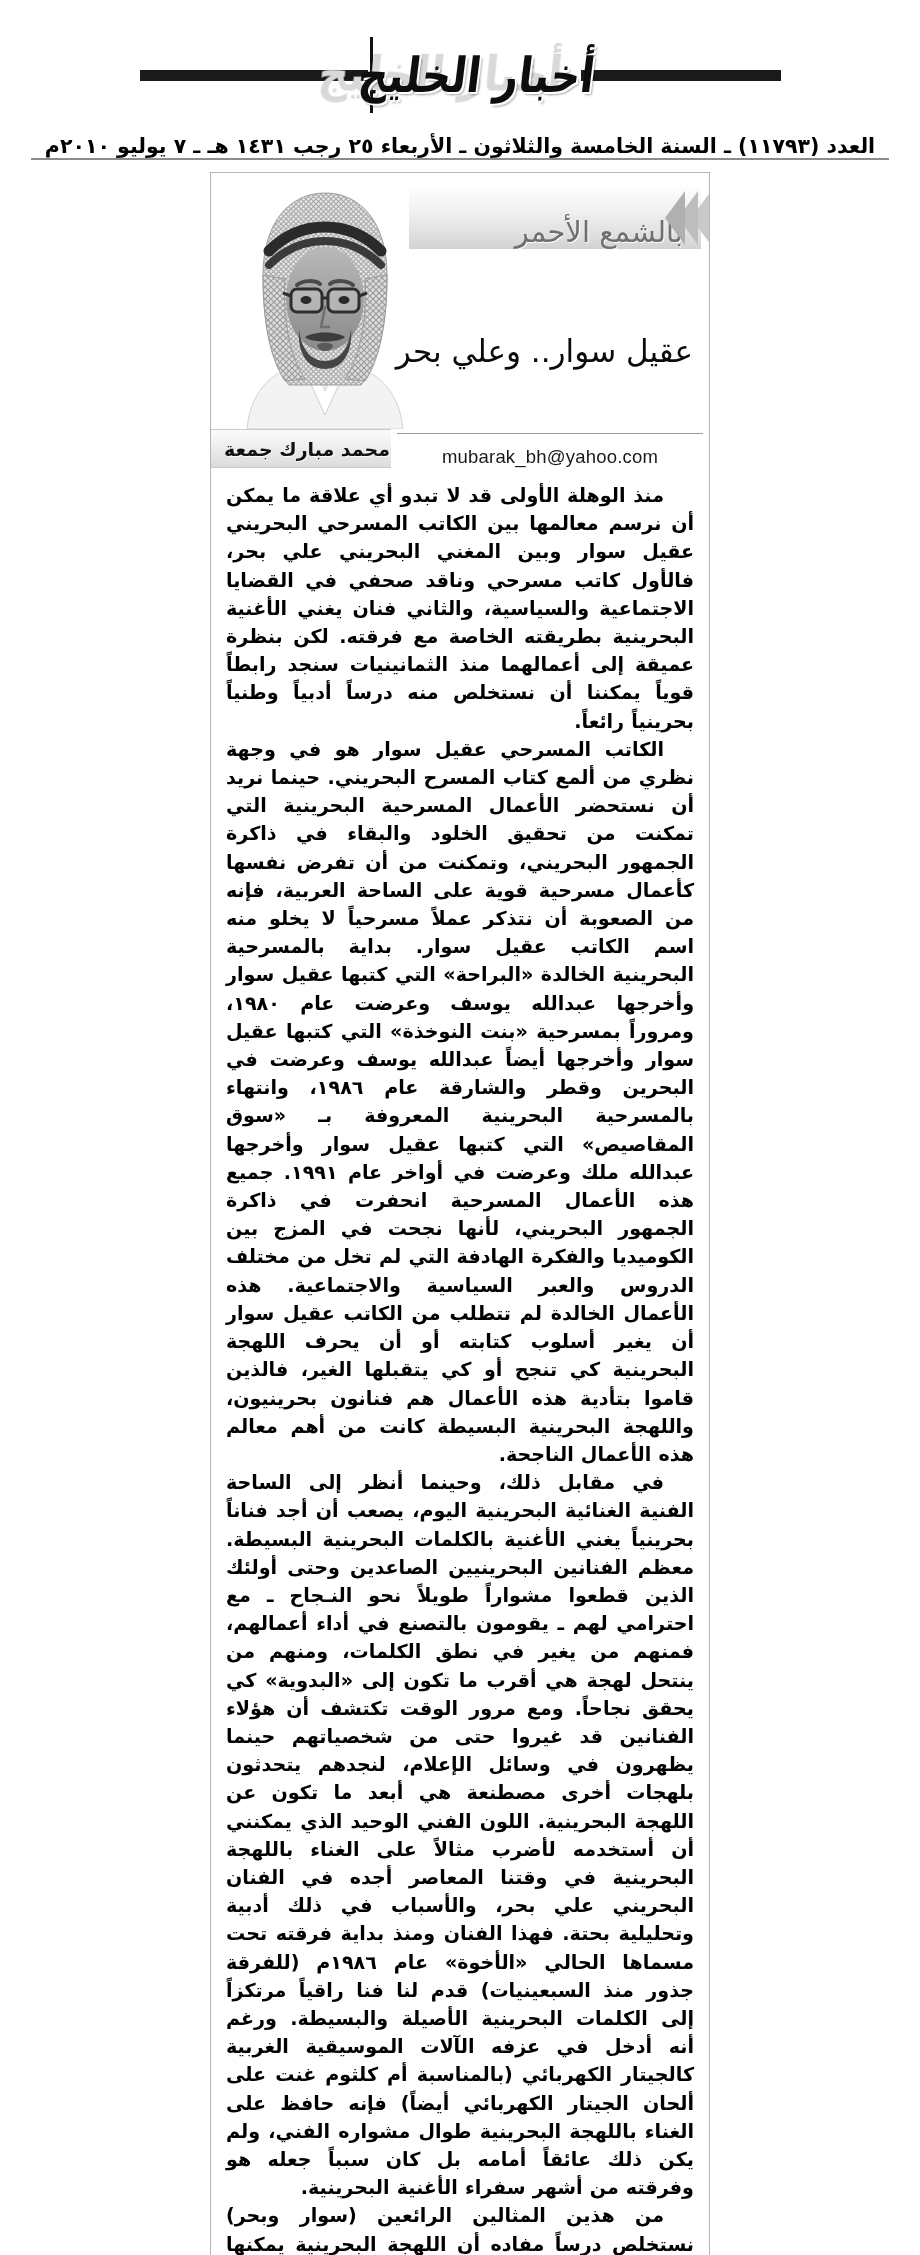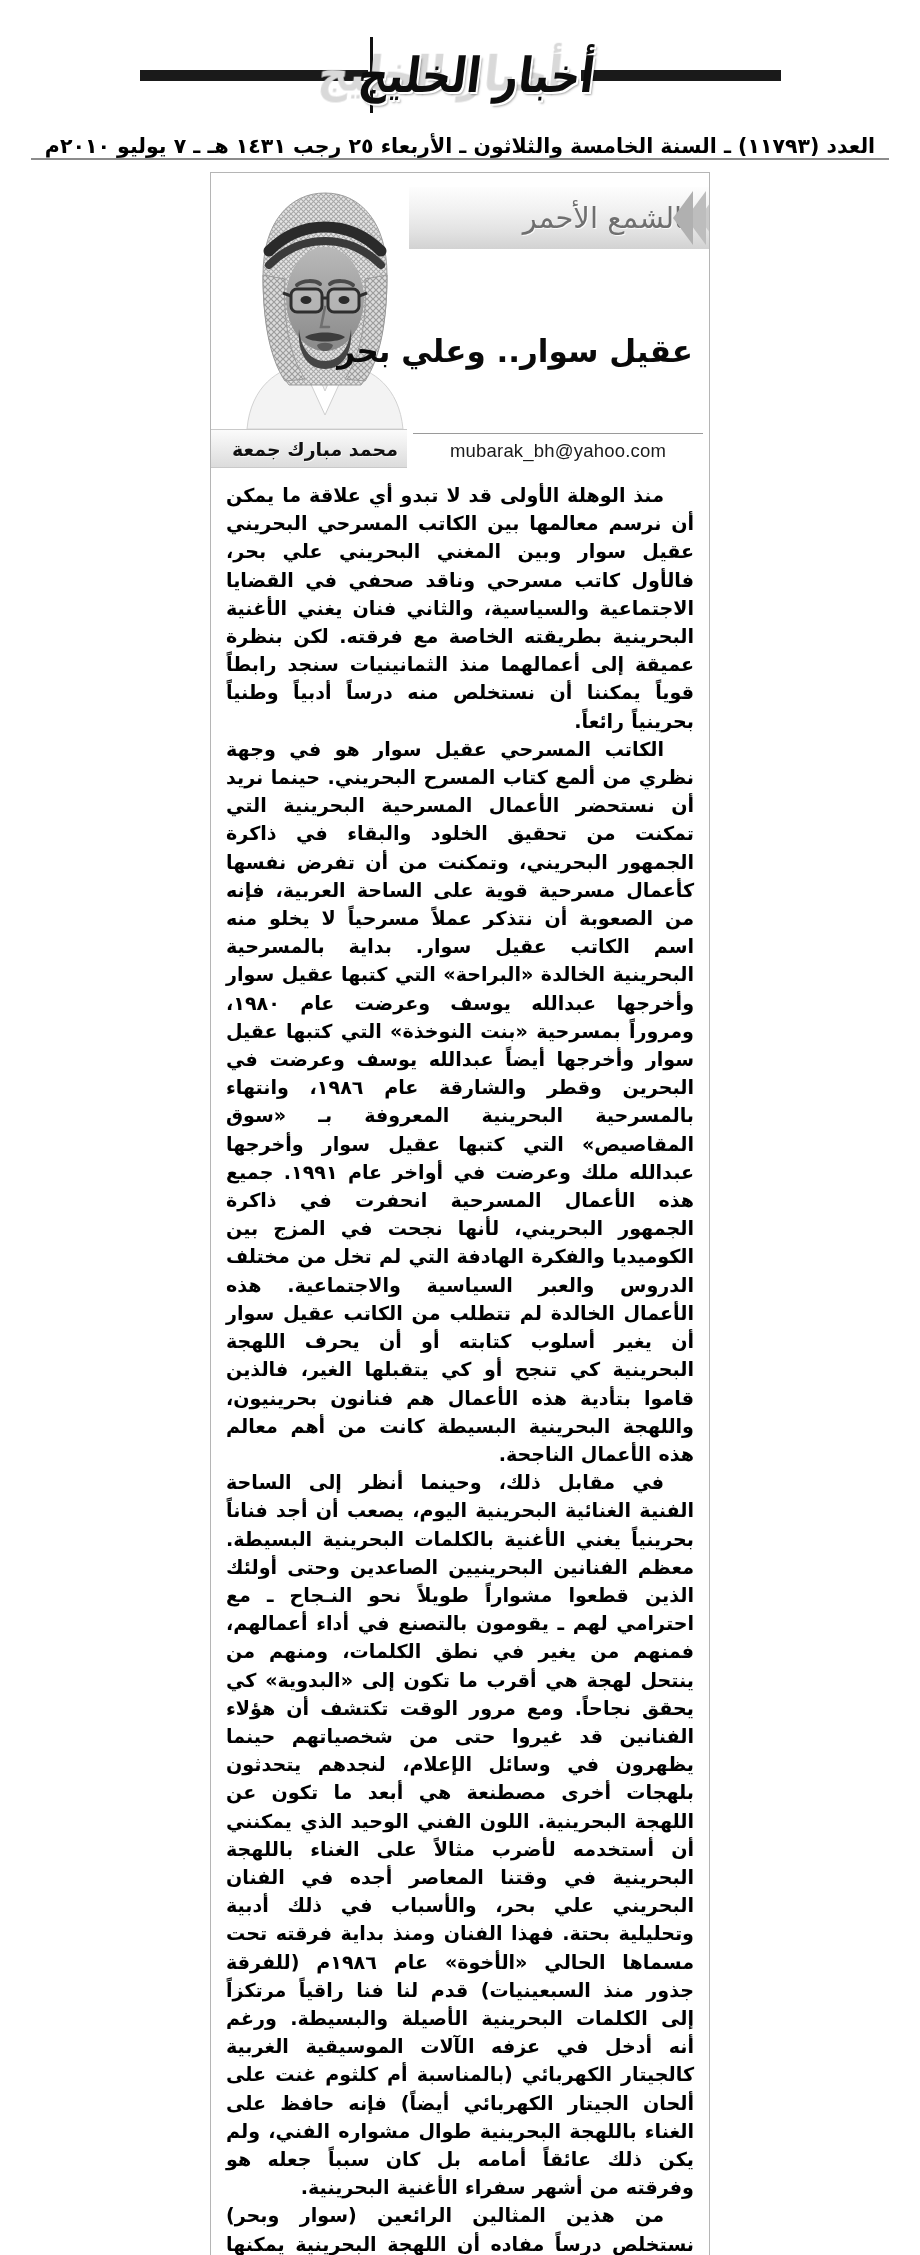--- a/index.html
+++ b/index.html
@@ -110,26 +110,26 @@
     border-bottom: none;
     box-sizing: border-box;
     overflow: hidden;
     background: #fff;
   }
 
   
   .banner {
     position: absolute;
     top: 14px;
-    right: 0;
+    right: 8px;
     left: 46px;
     height: 62px;
     background: linear-gradient(to bottom, #fdfdfd 0%, #f2f2f2 35%, #e2e2e2 72%, #d2d2d2 100%);
     display: flex;
-    align-items: center;
+    align-items: flex-end;
     justify-content: flex-start;
     z-index: 1;
   }
   .banner-title {
     font-size: 29px;
     font-weight: 500;
     color: #6f6f6f;
     direction: rtl;
     margin-right: 18px;
     white-space: nowrap;
@@ -167,61 +167,61 @@
 
   
   .headline {
     position: absolute;
     right: 16px;
     top: 160px;
     width: 300px;
     text-align: right;
     direction: rtl;
     font-size: 31px;
-    font-weight: bold;
+    font-weight: normal;
     color: #0a0a0a;
     letter-spacing: -0.4px;
     white-space: nowrap;
     z-index: 3;
   }
 
   
   .byline-bar {
     position: relative;
     height: 39px;
     border-left: 1px solid #b5b5b5;
     border-right: 1px solid #b5b5b5;
     box-sizing: border-box;
     display: flex;
     align-items: stretch;
     background: #ffffff;
   }
   .byline-name-cell {
-    width: 196px;
+    width: 180px;
     background: linear-gradient(to bottom, #fbfbfb 0%, #efefef 40%, #dcdcdc 100%);
     display: flex;
     align-items: center;
     justify-content: center;
     border-top: 1px solid #c9c9c9;
     border-bottom: 1px solid #c9c9c9;
     box-sizing: border-box;
     padding-left: 12px;
   }
   .byline-name {
     font-size: 19px;
     font-weight: bold;
     color: #111;
     direction: rtl;
     white-space: nowrap;
     text-shadow: 1px 1px 0 rgba(255,255,255,0.8);
   }
   .byline-email-cell {
     flex: 1 1 auto;
     display: flex;
-    align-items: center;
+    align-items: flex-end;
     justify-content: center;
     position: relative;
     direction: ltr;
   }
   .byline-email-cell::before {
     content: "";
     position: absolute;
     left: 6px; right: 6px;
     top: 4px;
     height: 1px;

